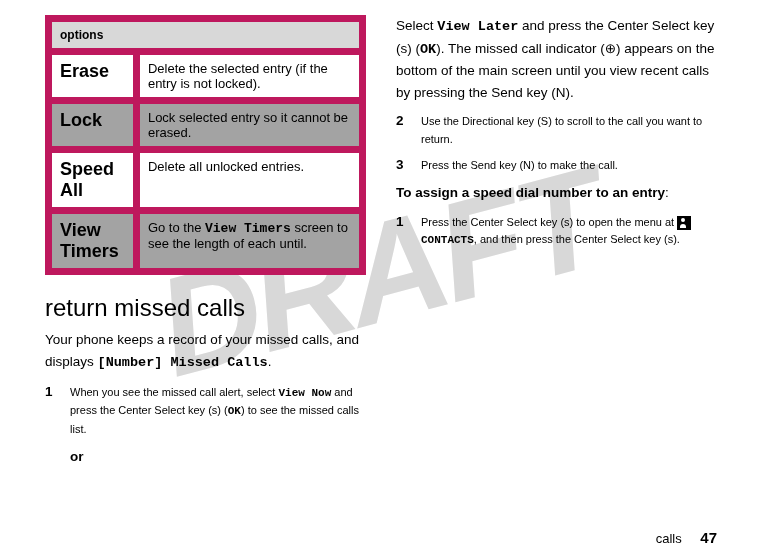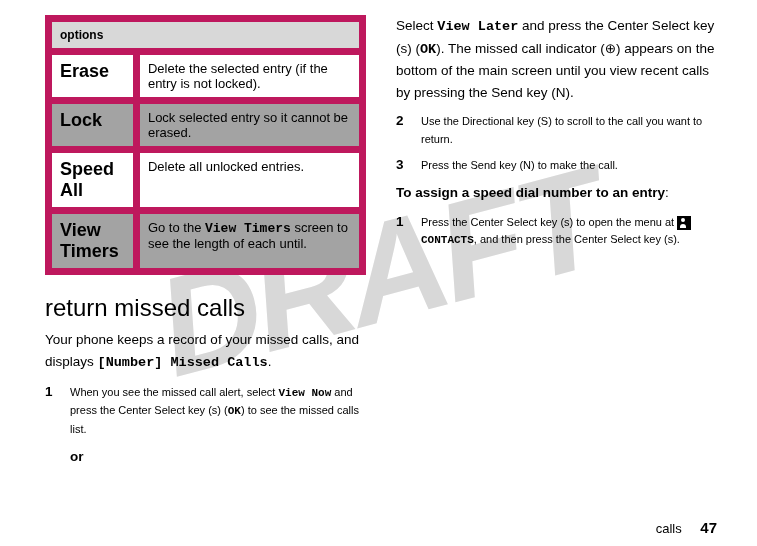--- a/index.html
+++ b/index.html
@@ -103,21 +103,21 @@
       line-height: 1.6;
       font-size: 11px;
     }
     .or-text {
       font-weight: bold;
       margin-left: 25px;
       font-size: 13.5px;
     }
     .footer {
       position: absolute;
-      bottom: 10px;
+      bottom: 0;
       right: 40px;
       font-size: 13px;
     }
     .footer .page {
       font-weight: bold;
       font-size: 15px;
       margin-left: 15px;
     }
     .contact-icon {
       display: inline-block;

